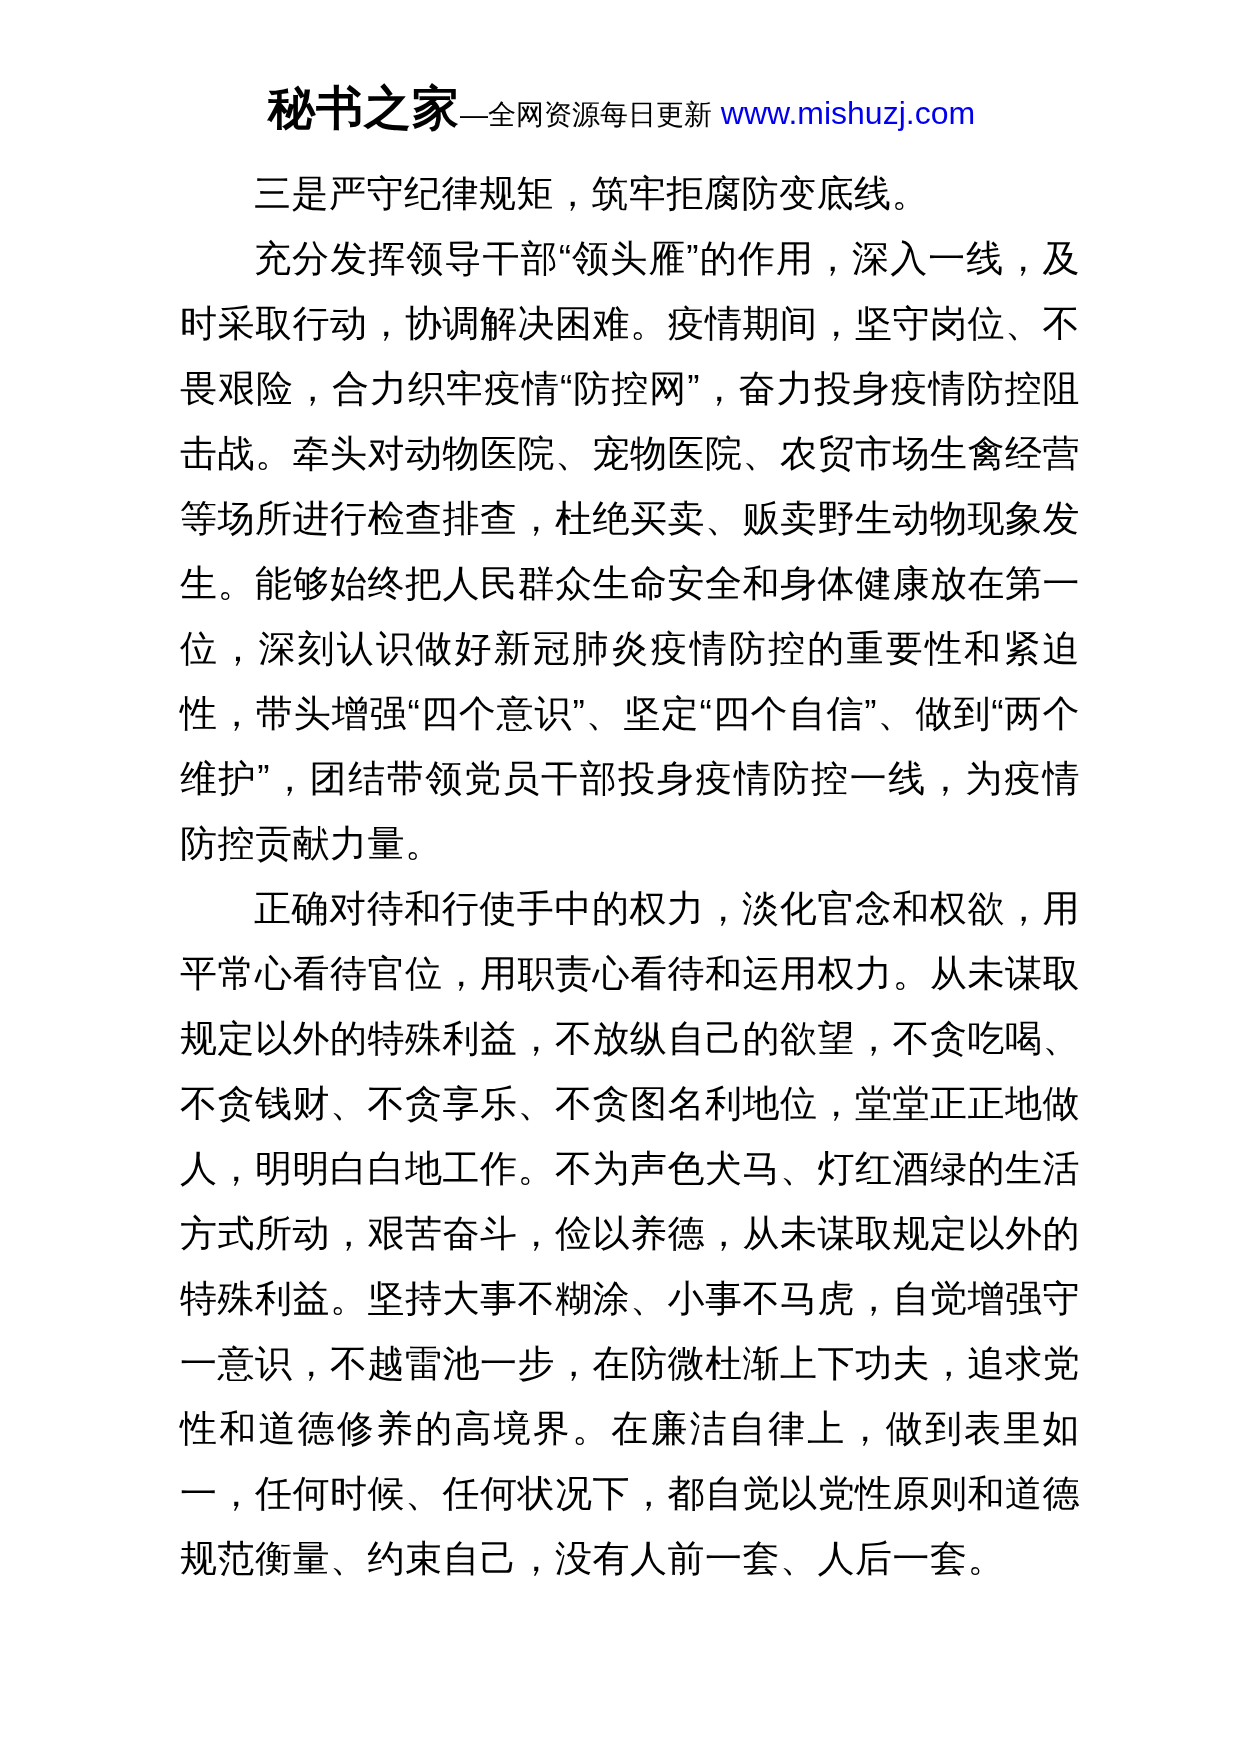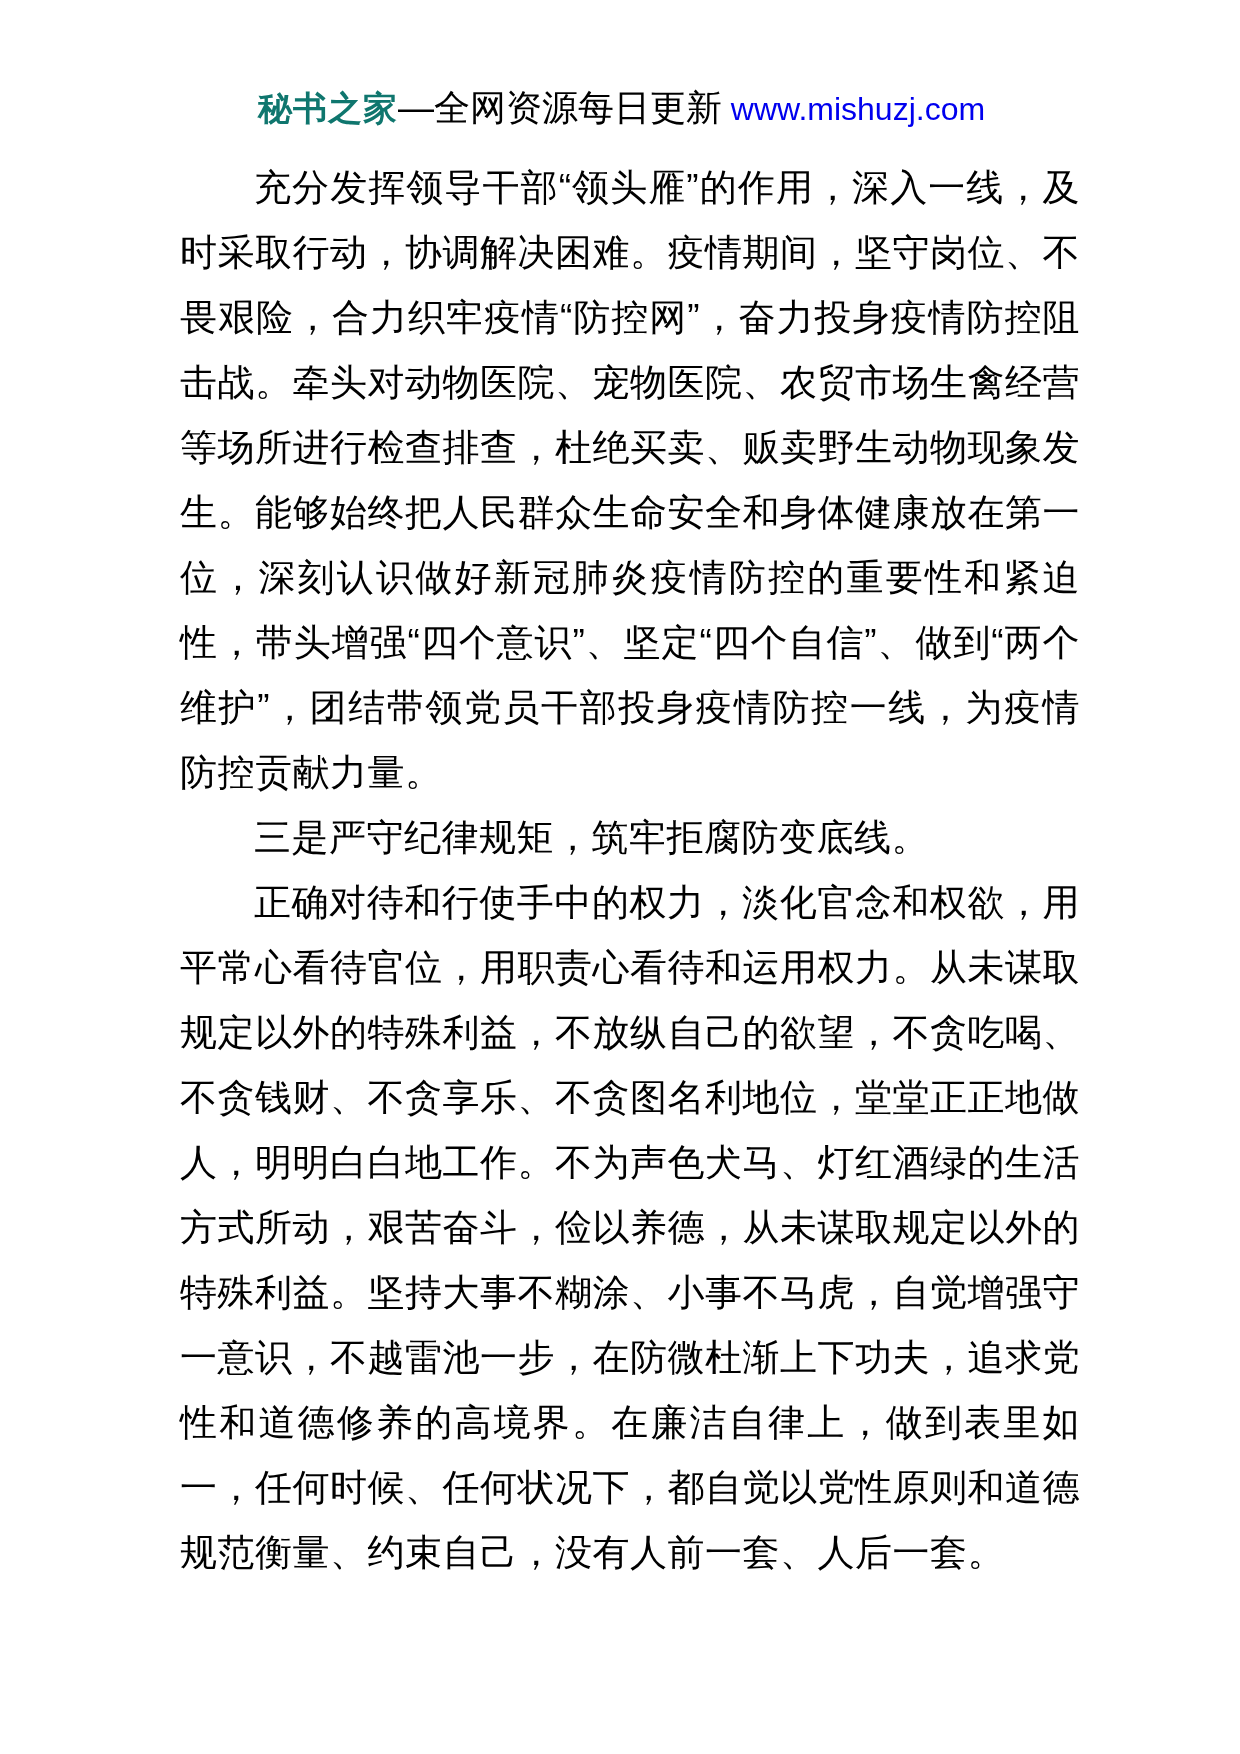--- a/index.html
+++ b/index.html
@@ -23,28 +23,28 @@
   .doc-header {
     padding-top: 86px;
     width: 913px;
     margin: 0 0 0 165px;
     text-align: center;
     white-space: nowrap;
     font-size: 32px;
     line-height: 44px;
   }
   .site-name {
-    color: #0f766e;
+    color: #000000;
     font-weight: bold;
-    font-size: 34px;
+    font-size: 47px;
     letter-spacing: 1px;
   }
   .tagline {
     color: #000000;
-    font-size: 36px;
+    font-size: 28px;
   }
   .site-url {
     color: #0000ee;
     font-size: 32px;
     text-align: right;
   }
   .content {
     width: 900px;
     margin: 24px 160px 0 180px;
     font-size: 37px;
@@ -62,18 +62,18 @@
 <body>
 
 <div class="page">
 
   <div class="doc-header">
     <span class="site-name">秘书之家</span><span class="tagline">—全网资源每日更新</span>
     <span class="site-url">www.mishuzj.com</span>
   </div>
 
   <div class="content">
+    <p>三是严守纪律规矩，筑牢拒腐防变底线。</p>
     <p>充分发挥领导干部“领头雁”的作用，深入一线，及时采取行动，协调解决困难。疫情期间，坚守岗位、不畏艰险，合力织牢疫情“防控网”，奋力投身疫情防控阻击战。牵头对动物医院、宠物医院、农贸市场生禽经营等场所进行检查排查，杜绝买卖、贩卖野生动物现象发生。能够始终把人民群众生命安全和身体健康放在第一位，深刻认识做好新冠肺炎疫情防控的重要性和紧迫性，带头增强“四个意识”、坚定“四个自信”、做到“两个维护”，团结带领党员干部投身疫情防控一线，为疫情防控贡献力量。</p>
-    <p>三是严守纪律规矩，筑牢拒腐防变底线。</p>
     <p>正确对待和行使手中的权力，淡化官念和权欲，用平常心看待官位，用职责心看待和运用权力。从未谋取规定以外的特殊利益，不放纵自己的欲望，不贪吃喝、不贪钱财、不贪享乐、不贪图名利地位，堂堂正正地做人，明明白白地工作。不为声色犬马、灯红酒绿的生活方式所动，艰苦奋斗，俭以养德，从未谋取规定以外的特殊利益。坚持大事不糊涂、小事不马虎，自觉增强守一意识，不越雷池一步，在防微杜渐上下功夫，追求党性和道德修养的高境界。在廉洁自律上，做到表里如一，任何时候、任何状况下，都自觉以党性原则和道德规范衡量、约束自己，没有人前一套、人后一套。</p>
   </div>
 
 </div>
 
 </body></html>

